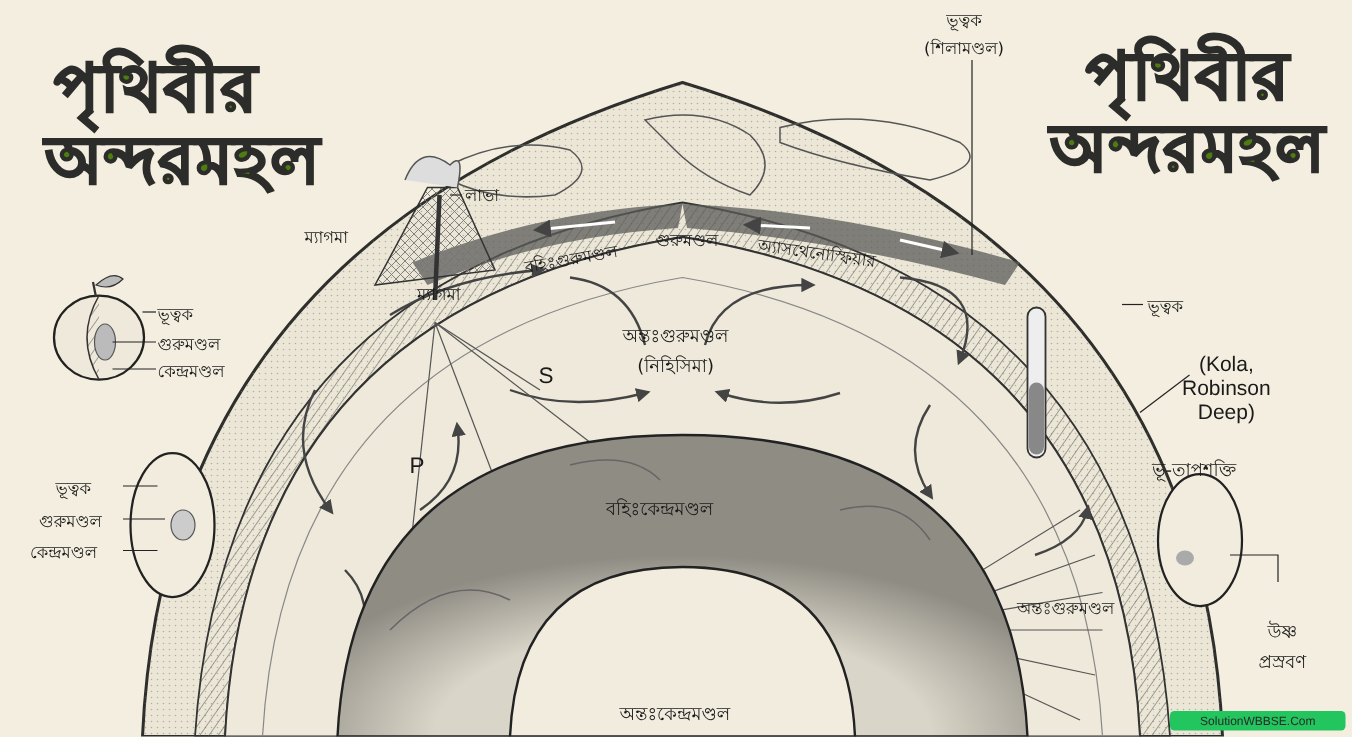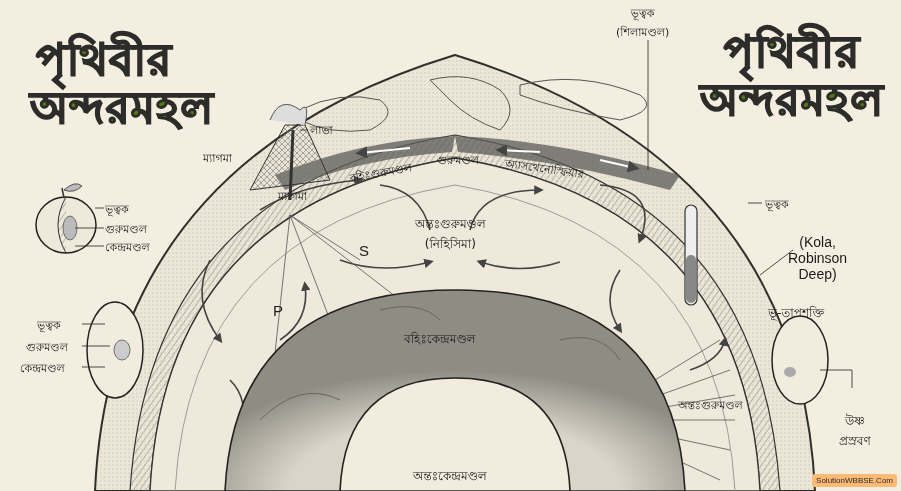--- a/index.html
+++ b/index.html
@@ -22,23 +22,23 @@
   .title.left .l1 { margin-left: 6px; }
   .lbl { position: absolute; font-size: 11px; white-space: nowrap; color: #1a1a1a; }
   .lbl.md { font-size: 12px; }
   .lbl.center { text-align: center; }
   .lbl.rot1 { transform: rotate(-10deg); transform-origin: left center; }
   .lbl.rot2 { transform: rotate(8deg); transform-origin: left center; }
   .latin { font-family: "Liberation Sans", sans-serif; font-size: 14px; }
   .latin.big { font-size: 15px; }
   .watermark {
     position: absolute; right: 4px; bottom: 4px;
-    background: #fdba74; color: #2a2a2a; border-radius: 3px;
+    background: #22c55e; color: #2a2a2a; border-radius: 3px;
     font-family: "Liberation Sans", sans-serif; font-size: 8px;
-    padding: 2px 4px;
+    padding: 2px 20px;
   }
 </style>
 </head>
 <body>
 
 <svg class="canvas" viewBox="0 0 901 491" xmlns="http://www.w3.org/2000/svg">
   <defs>
     <pattern id="hatch" width="5" height="5" patternUnits="userSpaceOnUse" patternTransform="rotate(35)">
       <line x1="0" y1="0" x2="0" y2="5" stroke="#6b6b66" stroke-width="0.8"></line>
     </pattern>

